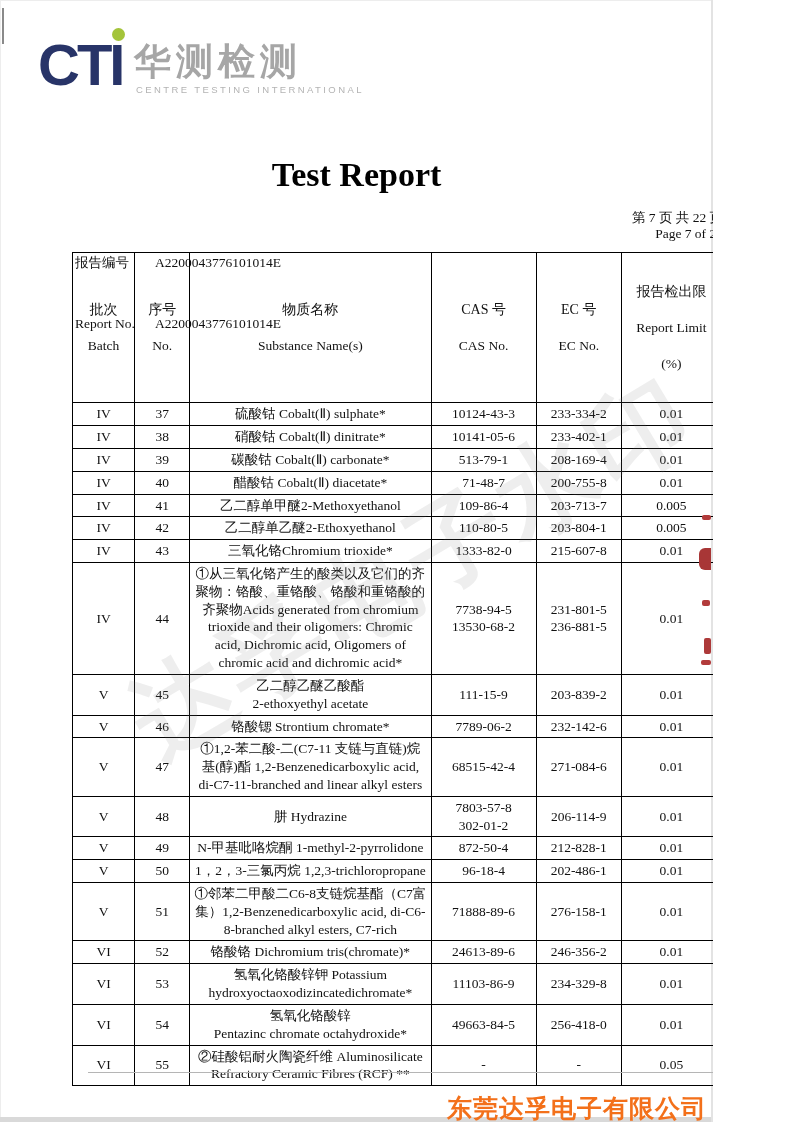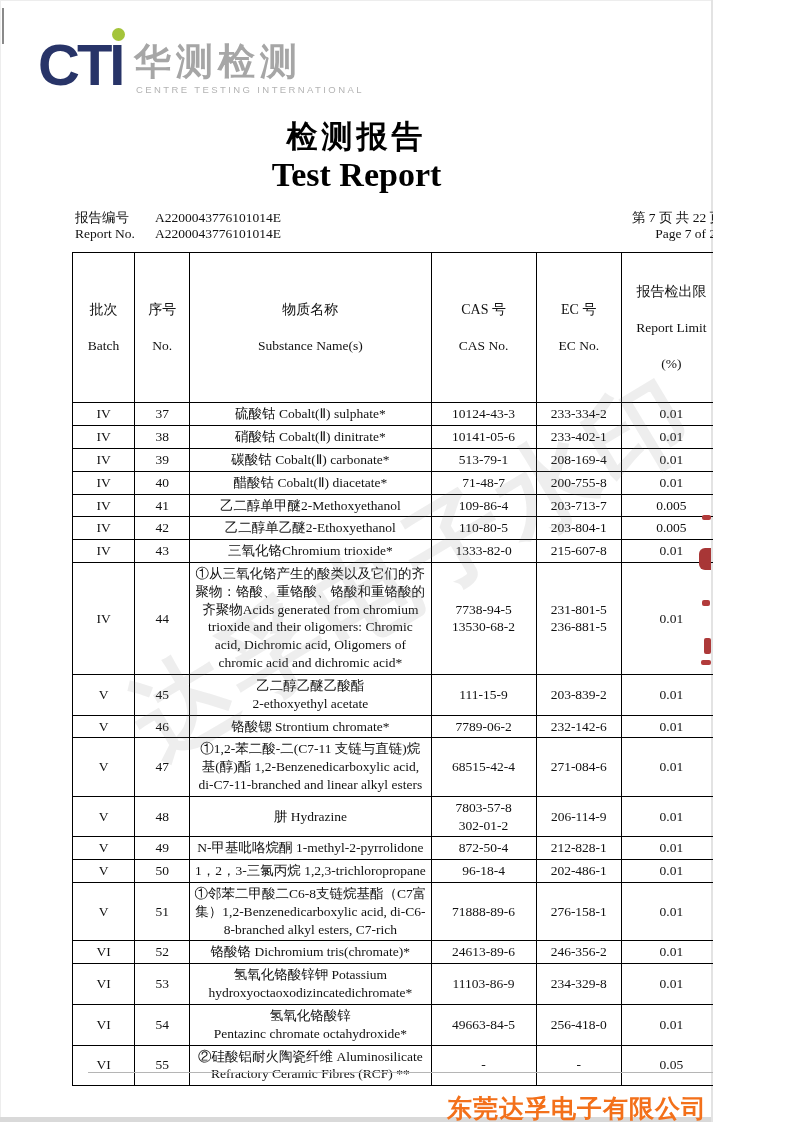--- a/index.html
+++ b/index.html
@@ -45,21 +45,21 @@
     text-align:center; font-size:31px; font-weight:bold; letter-spacing:4px; color:#000;
   }
   .title-en {
     position:absolute; left:0; top:156px; width:100%;
     text-align:center; font-size:34px; font-weight:bold; color:#000;
   }
 
   
   .rinfo { position:absolute; left:75px; top:210px; width:648px; font-size:13.5px; line-height:16px; }
   .rinfo-left { float:left; }
-  .rinfo-row { display:flex; }
+  .rinfo-row { display:flex;margin-top:45px; }
   .rinfo-label { width:80px; }
   .rinfo-right { float:right; text-align:right; }
 
   
   .tbl-wrap { position:absolute; left:72px; top:252px; width:650px; }
   table { border-collapse:collapse; width:100%; table-layout:fixed; }
   th, td {
     border:1px solid #000;
     text-align:center; vertical-align:middle;
     font-size:13.5px; line-height:1.32;
@@ -113,21 +113,20 @@
   <div class="edge-right"></div>
   <div class="edge-ticktl"></div>
 
   <div class="logo">
     <div class="logo-cti">CTI</div>
     <div class="logo-dot"></div>
     <div class="logo-zh">华测检测</div>
     <div class="logo-sub">CENTRE TESTING INTERNATIONAL</div>
   </div>
 
-  <div class="title-zh">检测报告</div>
   <div class="title-en">Test Report</div>
 
   <div class="rinfo">
     <div class="rinfo-left">
       <div class="rinfo-row">
         <span class="rinfo-label">报告编号</span>
         <span>A2200043776101014E</span>
       </div>
       <div class="rinfo-row">
         <span class="rinfo-label">Report No.</span>

